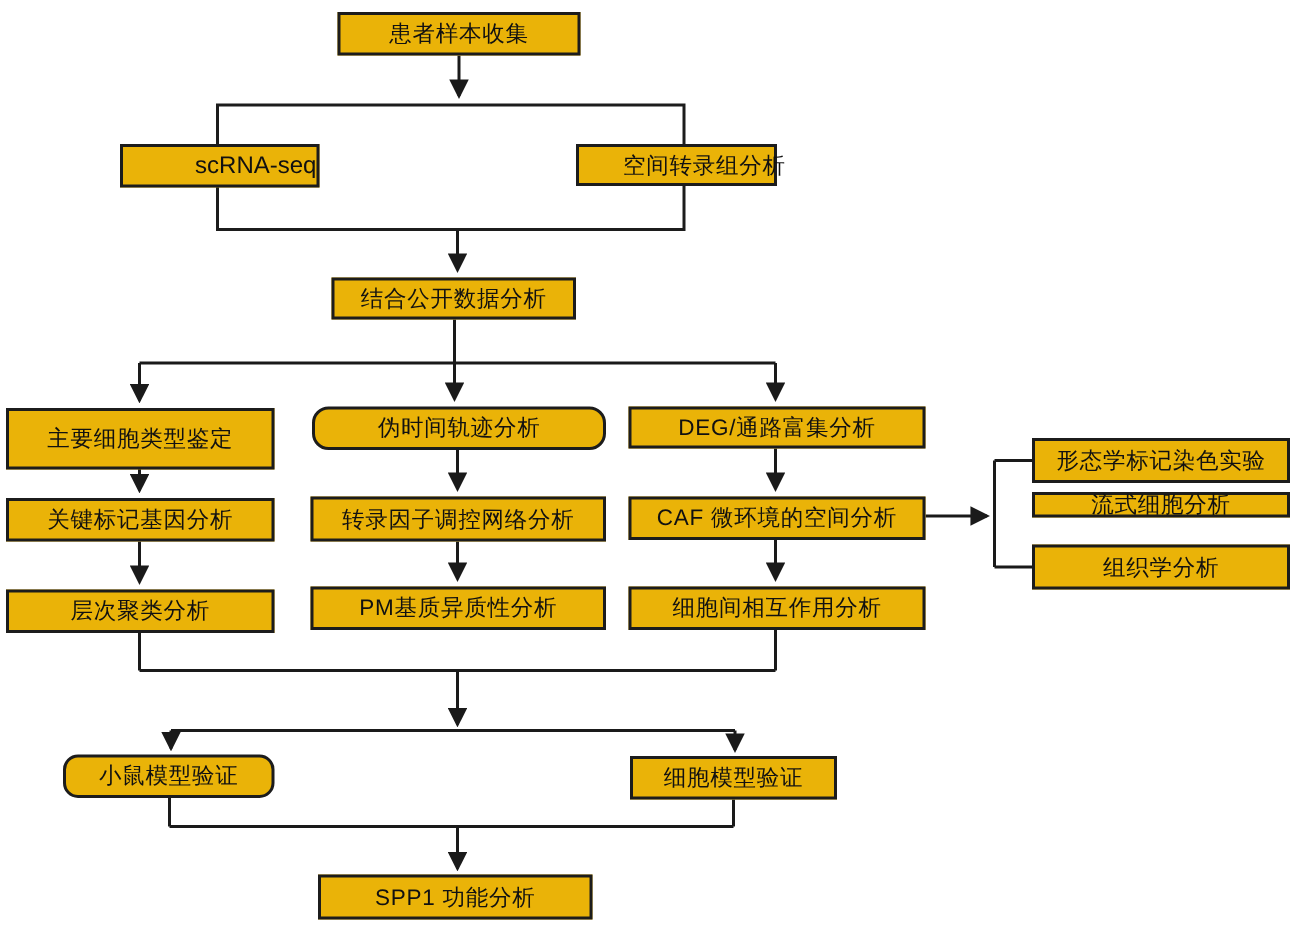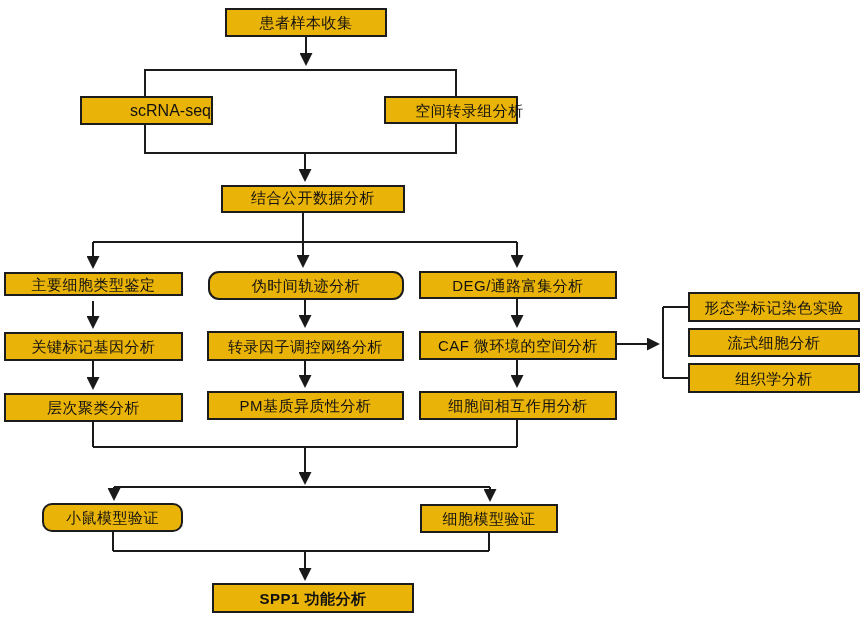--- a/index.html
+++ b/index.html
@@ -97,45 +97,45 @@
   </svg>
 
   <div class="node" style="left:225px; top:8px; width:162px; height:29px;">患者样本收集</div>
 
   <div class="frame" style="left:144px; top:69px; width:313px; height:85px;"></div>
 
   <div class="node" style="left:80px; top:96px; width:133px; height:29px; font-size:16px; letter-spacing:0;padding-left:48px;">scRNA-seq</div>
 
   <div class="node" style="left:384px; top:96px; width:134px; height:28px;padding-left:37px;">空间转录组分析</div>
 
-  <div class="node" style="left:221px; top:185px; width:184px; height:28px;font-family:Liberation Mono, monospace;">结合公开数据分析</div>
+  <div class="node" style="left:221px; top:185px; width:163px; height:28px;">结合公开数据分析</div>
 
-  <div class="node" style="left:4px; top:272px; width:179px; height:24px;">主要细胞类型鉴定</div>
+  <div class="node" style="left:4px; top:272px; width:179px; height:41px;">主要细胞类型鉴定</div>
 
   <div class="node" style="left:4px; top:332px; width:179px; height:29px;">关键标记基因分析</div>
 
   <div class="node" style="left:4px; top:393px; width:179px; height:29px;">层次聚类分析</div>
 
   <div class="node" style="left:208px; top:271px; width:196px; height:29px;border-radius:11px;">伪时间轨迹分析</div>
 
   <div class="node" style="left:207px; top:331px; width:197px; height:30px;">转录因子调控网络分析</div>
 
   <div class="node" style="left:207px; top:391px; width:197px; height:29px;">PM基质异质性分析</div>
 
   <div class="node" style="left:419px; top:271px; width:198px; height:28px;">DEG/通路富集分析</div>
 
   <div class="node" style="left:419px; top:331px; width:198px; height:29px;">CAF 微环境的空间分析</div>
 
   <div class="node" style="left:419px; top:391px; width:198px; height:29px;">细胞间相互作用分析</div>
 
   <div class="node" style="left:688px; top:292px; width:172px; height:30px;">形态学标记染色实验</div>
 
-  <div class="node" style="left:688px; top:328px; width:172px; height:29px;">流式细胞分析</div>
+  <div class="node" style="left:688px; top:328px; width:172px; height:17px;">流式细胞分析</div>
 
   <div class="node" style="left:688px; top:363px; width:172px; height:30px;">组织学分析</div>
 
   <div class="node" style="left:42px; top:503px; width:141px; height:29px;border-radius:10px;">小鼠模型验证</div>
 
   <div class="node" style="left:420px; top:504px; width:138px; height:29px;">细胞模型验证</div>
 
-  <div class="node" style="left:212px; top:583px; width:202px; height:30px;font-weight:bold;">SPP1 功能分析</div>
+  <div class="node" style="left:212px; top:583px; width:183px; height:30px;">SPP1 功能分析</div>
 
 </div>
 
 </body></html>

